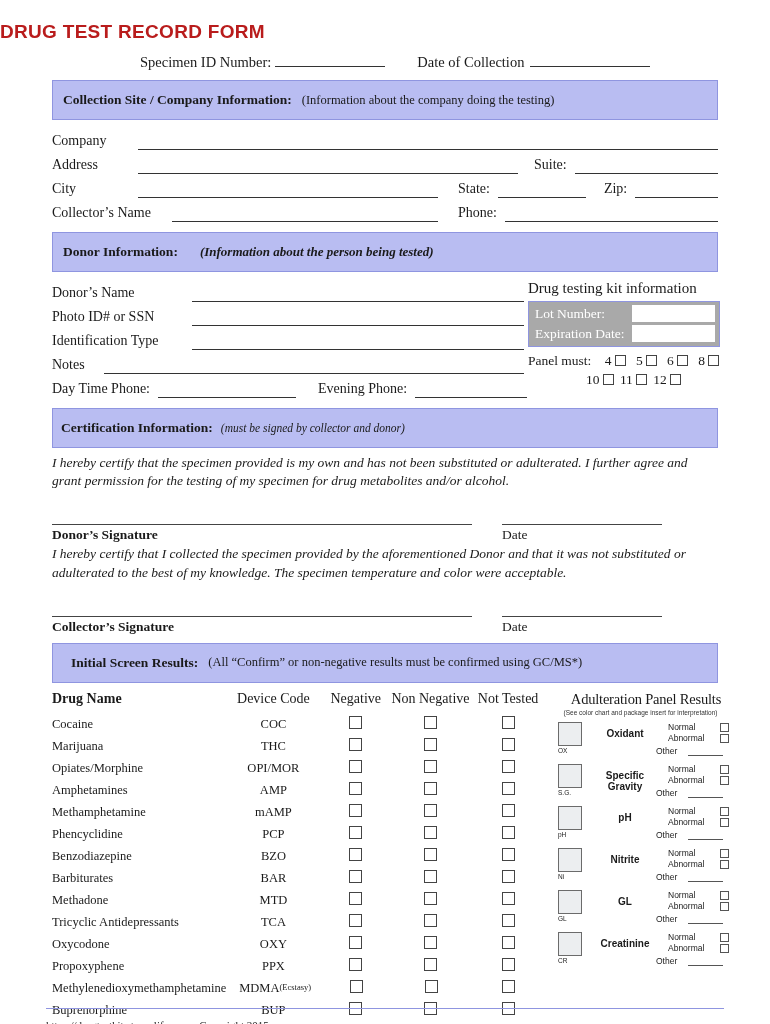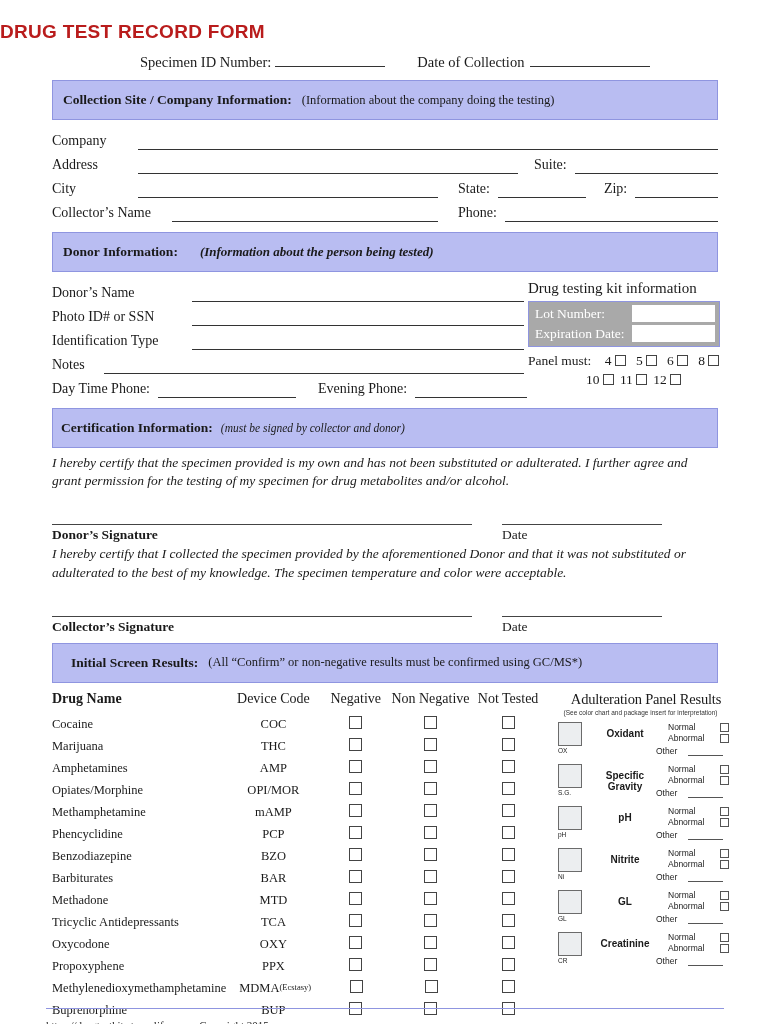--- a/index.html
+++ b/index.html
@@ -357,29 +357,29 @@
               <div class="c4"><span class="bigbox"></span></div>
             </div>
             <div class="dt-row">
               <div class="c0">Marijuana</div>
               <div class="c1"><span>THC</span><span class="sup"></span></div>
               <div class="c2"><span class="bigbox"></span></div>
               <div class="c3"><span class="bigbox"></span></div>
               <div class="c4"><span class="bigbox"></span></div>
             </div>
             <div class="dt-row">
+              <div class="c0">Opiates/Morphine</div>
+              <div class="c1"><span>OPI/MOR</span><span class="sup"></span></div>
+              <div class="c2"><span class="bigbox"></span></div>
+              <div class="c3"><span class="bigbox"></span></div>
+              <div class="c4"><span class="bigbox"></span></div>
+            </div>
+            <div class="dt-row">
               <div class="c0">Amphetamines</div>
               <div class="c1"><span>AMP</span><span class="sup"></span></div>
-              <div class="c2"><span class="bigbox"></span></div>
-              <div class="c3"><span class="bigbox"></span></div>
-              <div class="c4"><span class="bigbox"></span></div>
-            </div>
-            <div class="dt-row">
-              <div class="c0">Opiates/Morphine</div>
-              <div class="c1"><span>OPI/MOR</span><span class="sup"></span></div>
               <div class="c2"><span class="bigbox"></span></div>
               <div class="c3"><span class="bigbox"></span></div>
               <div class="c4"><span class="bigbox"></span></div>
             </div>
             <div class="dt-row">
               <div class="c0">Methamphetamine</div>
               <div class="c1"><span>mAMP</span><span class="sup"></span></div>
               <div class="c2"><span class="bigbox"></span></div>
               <div class="c3"><span class="bigbox"></span></div>
               <div class="c4"><span class="bigbox"></span></div>

